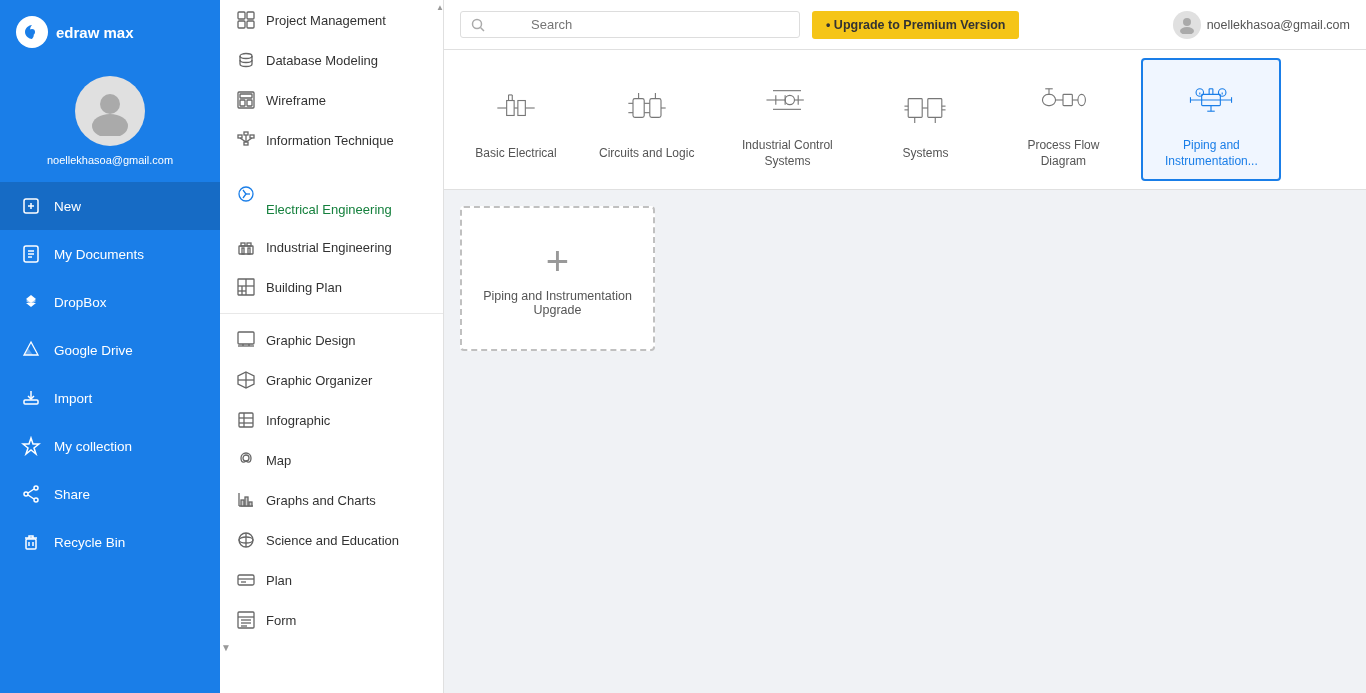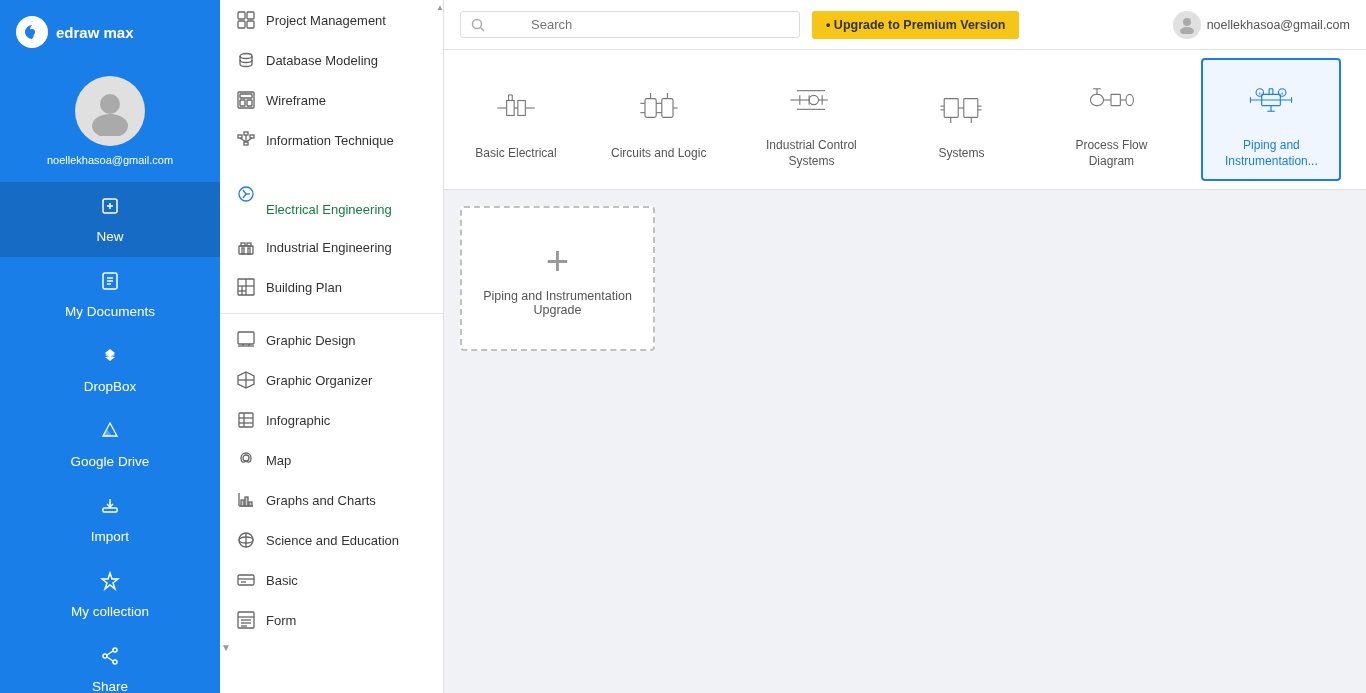--- a/index.html
+++ b/index.html
@@ -74,21 +74,20 @@
     }
     .nav-item {
       display: flex;
       align-items: center;
       gap: 12px;
       padding: 13px 20px;
       color: white;
       cursor: pointer;
       font-size: 13.5px;
       transition: background 0.15s;
-      flex-direction: column;
     }
     .nav-item.active { background: rgba(0,0,0,0.15); }
     .nav-icon {
       width: 22px;
       height: 22px;
       display: flex;
       align-items: center;
       justify-content: center;
       flex-shrink: 0;
     }
@@ -228,21 +227,21 @@
       background: #f0f2f5;
     }
     .category-strip {
       display: flex;
       align-items: stretch;
       background: #fff;
       border-bottom: 1px solid #e0e0e0;
       padding: 0 8px;
       overflow-x: auto;
       flex-shrink: 0;
-      gap: 12px;
+      gap: 0;
     }
     .category-card {
       display: flex;
       flex-direction: column;
       align-items: center;
       justify-content: center;
       padding: 10px 14px;
       cursor: pointer;
       min-width: 120px;
       max-width: 140px;
@@ -573,21 +572,21 @@
       <span>Science and Education</span>
     </div>
     <div class="menu-item">
       <div class="menu-icon">
         <svg width="18" height="18" viewBox="0 0 18 18" fill="none" stroke="#666" stroke-width="1.3">
           <rect x="1" y="4" width="16" height="10" rx="1.5"></rect>
           <line x1="1" y1="8" x2="17" y2="8"></line>
           <line x1="4" y1="11" x2="9" y2="11"></line>
         </svg>
       </div>
-      <span>Basic</span>
+      <span>Plan</span>
     </div>
     <div class="menu-item">
       <div class="menu-icon">
         <svg width="18" height="18" viewBox="0 0 18 18" fill="none" stroke="#666" stroke-width="1.3">
           <rect x="1" y="1" width="16" height="16" rx="1"></rect>
           <line x1="1" y1="6" x2="17" y2="6"></line>
           <line x1="4" y1="9" x2="14" y2="9"></line>
           <line x1="4" y1="12" x2="14" y2="12"></line>
           <line x1="4" y1="15" x2="10" y2="15"></line>
         </svg>

